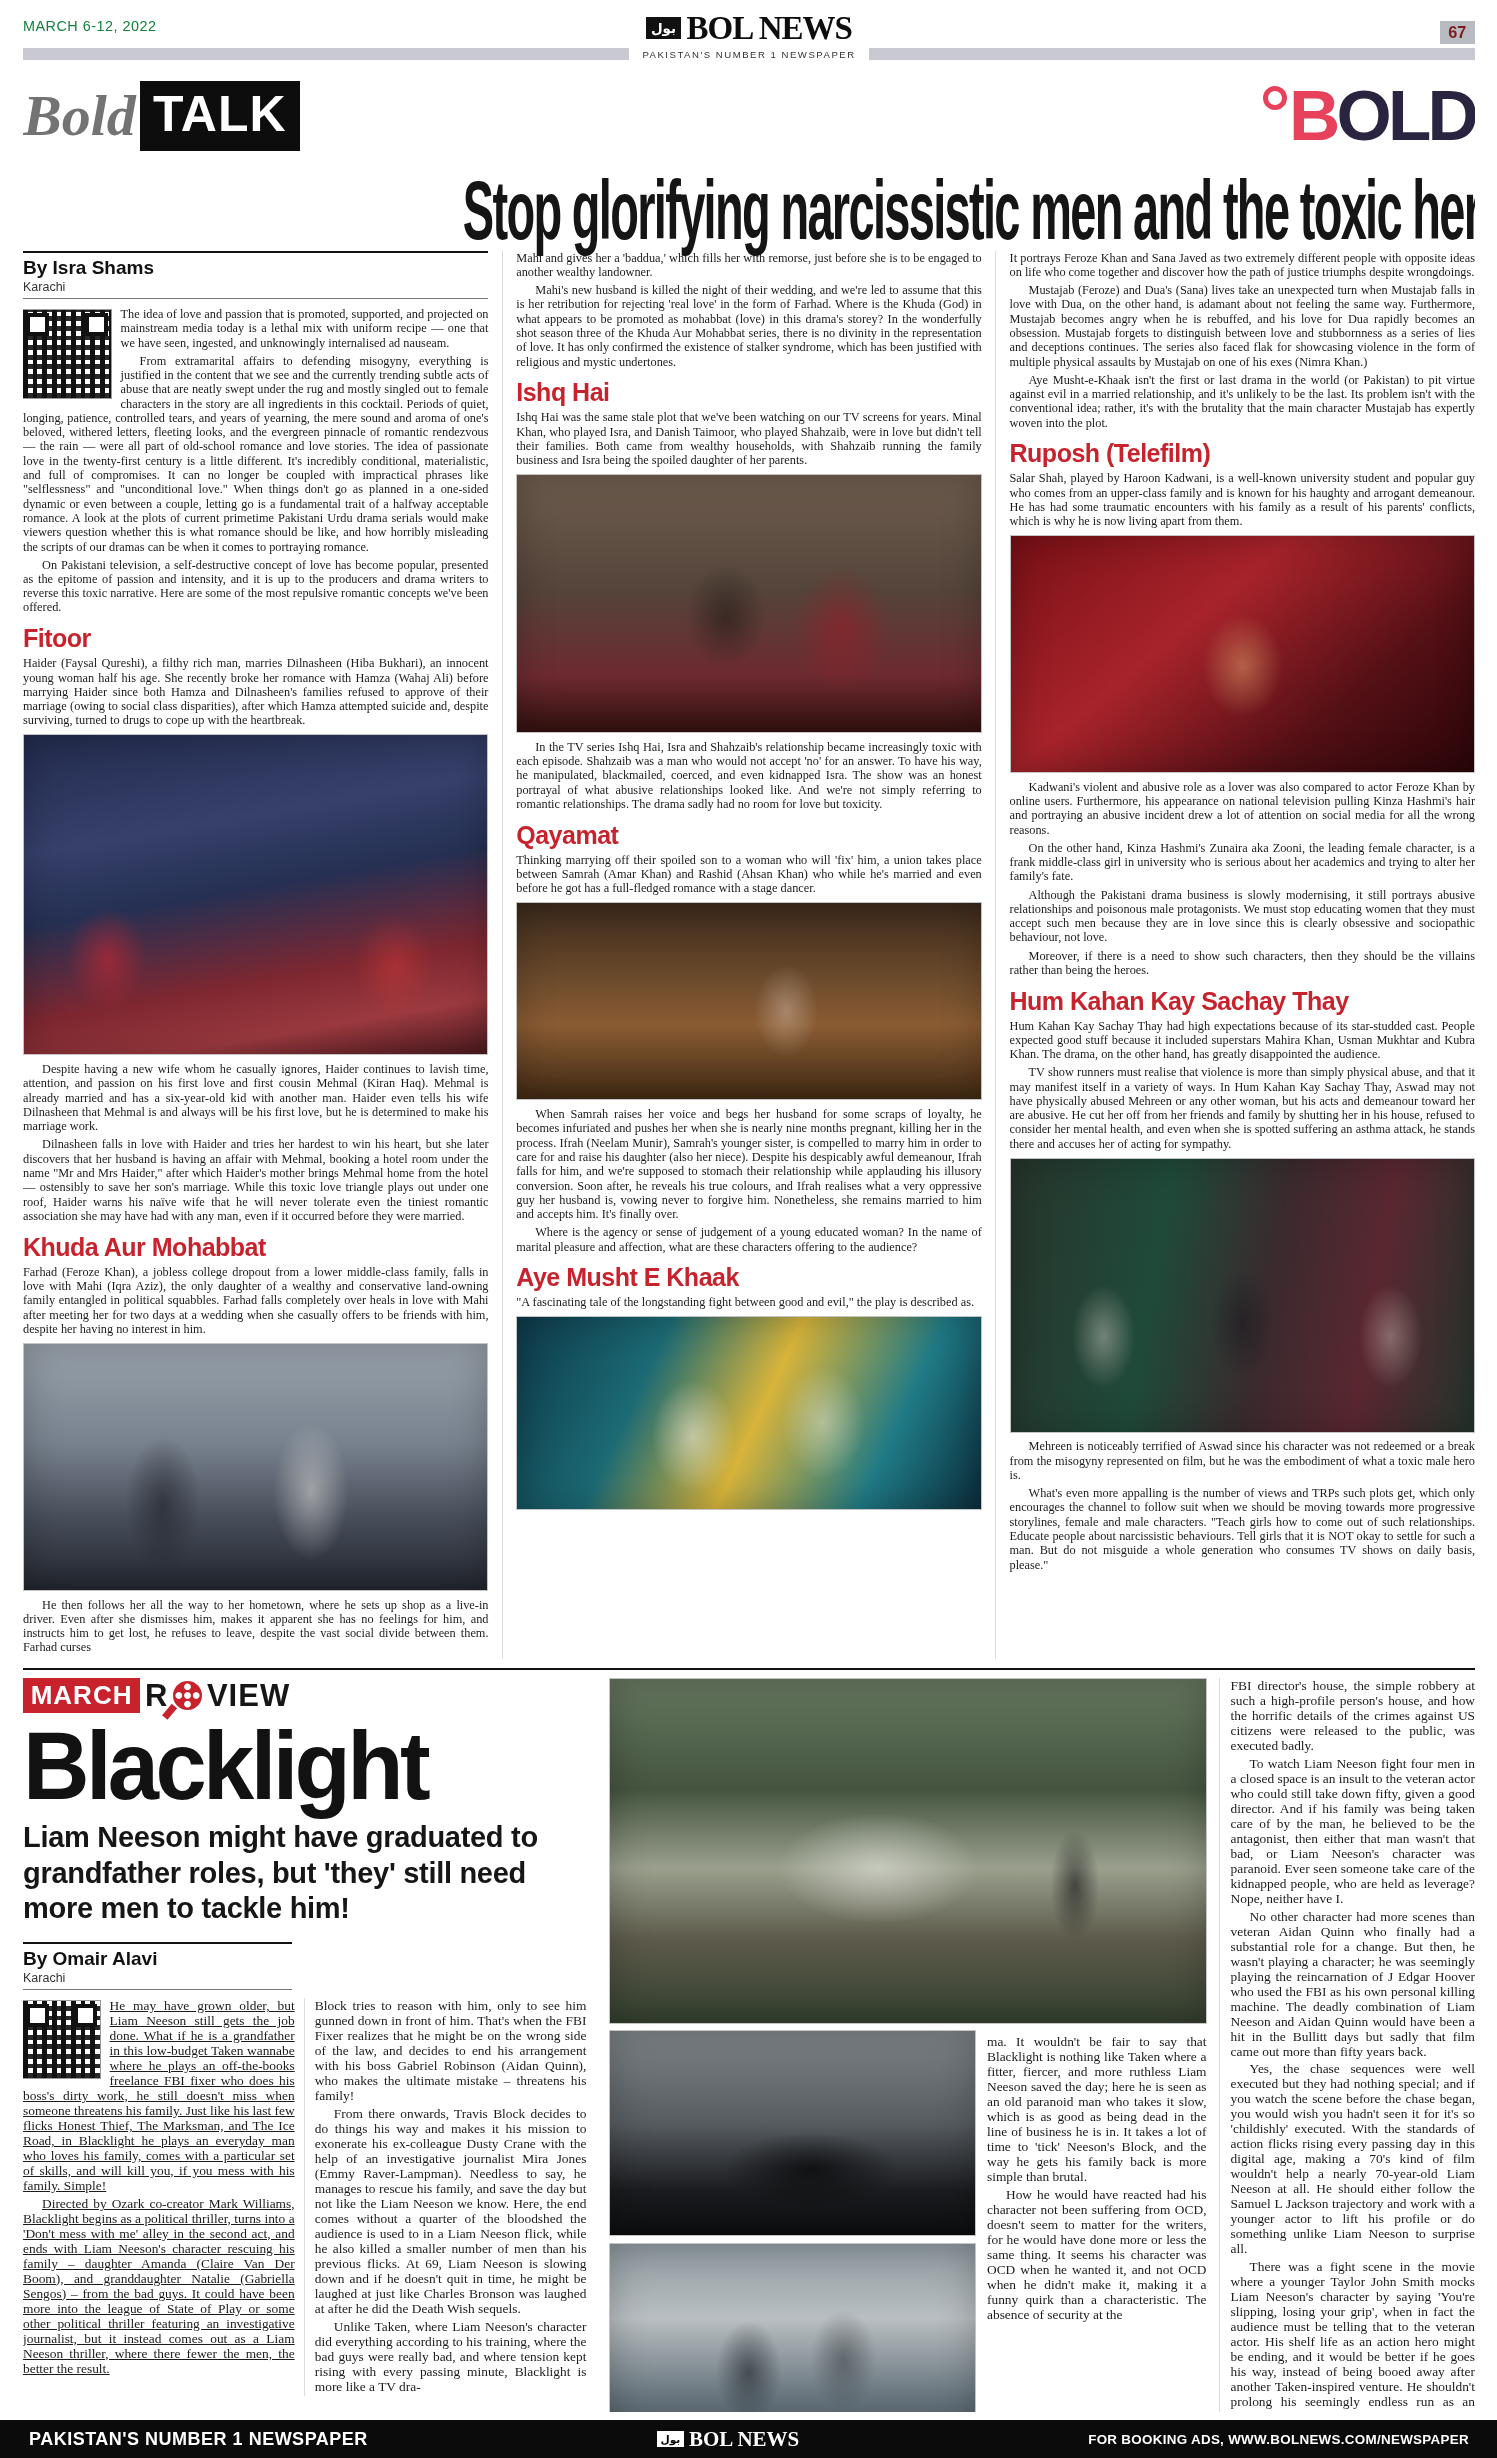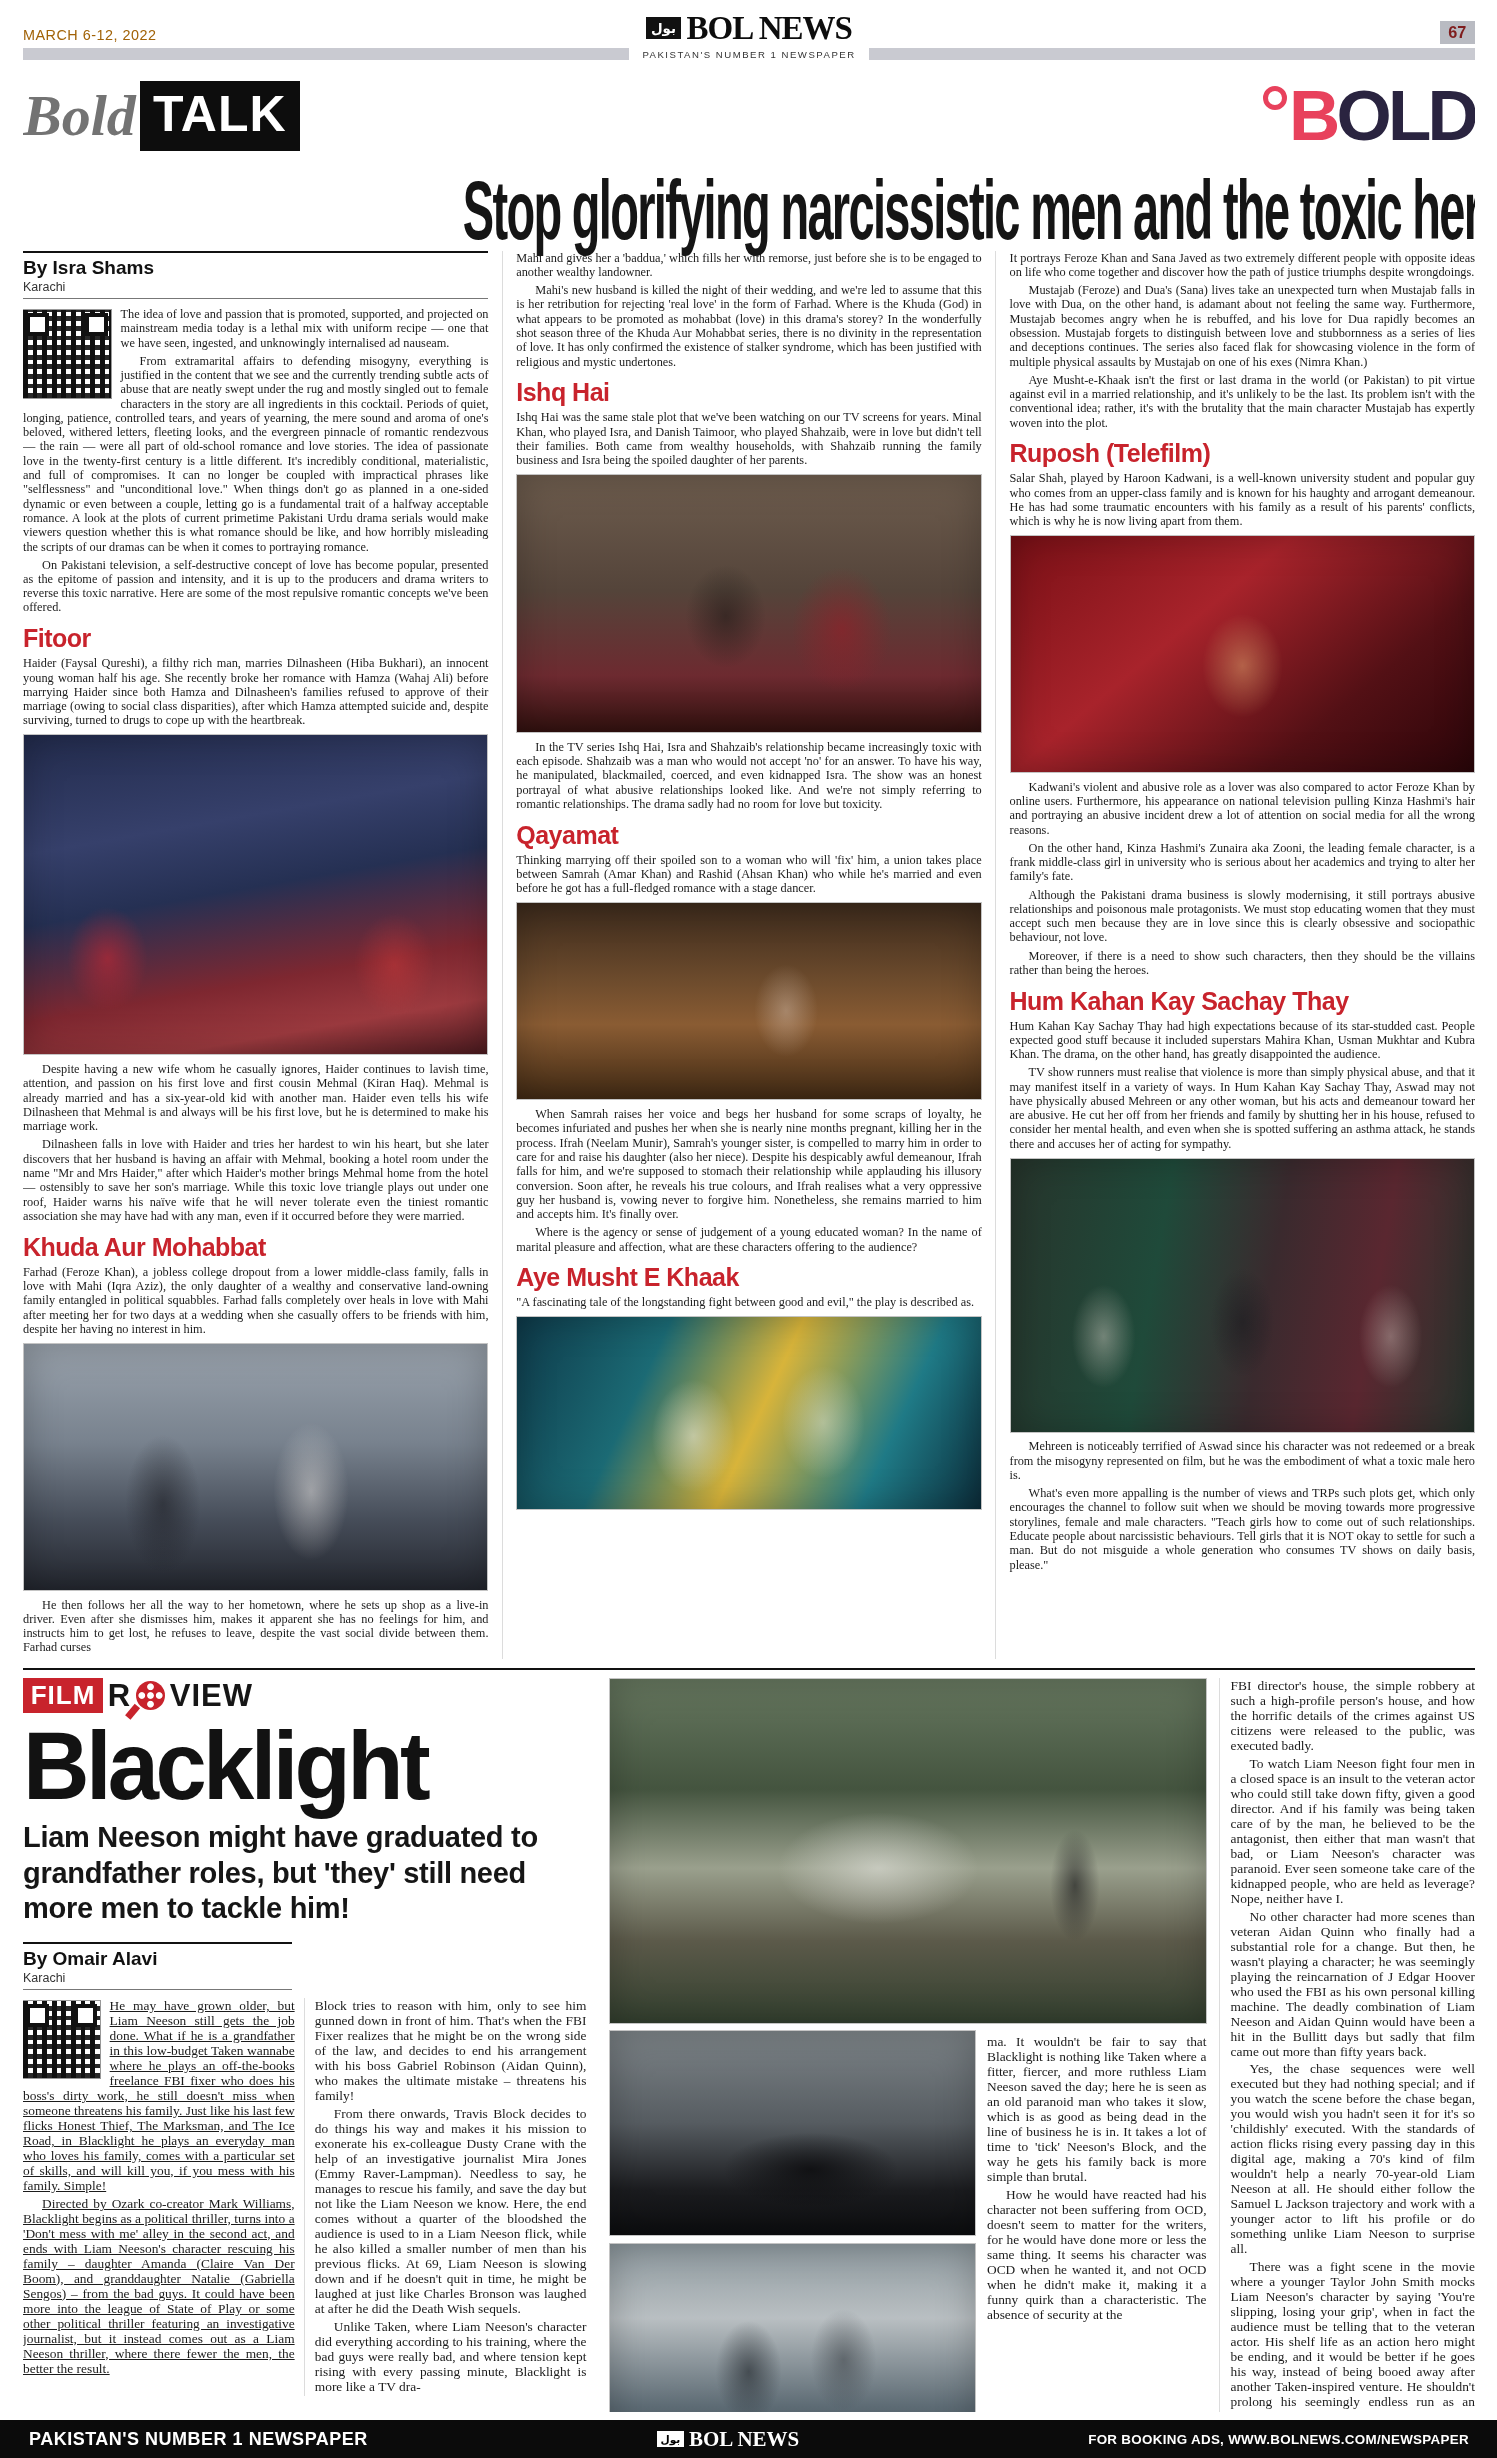--- a/index.html
+++ b/index.html
@@ -4,21 +4,21 @@
 <style>
   html,body{margin:0;padding:0;background:#888;}
   .page{width:1498px;height:2458px;box-sizing:border-box;margin:0 auto;background:#fff;
         padding:9.6px 23px 0;display:flex;flex-direction:column;overflow:hidden;
         font-family:"Liberation Serif",serif;color:#1b1b1b;}
   .content{flex:1 1 auto;overflow:hidden;}
 
   
   .head-row{display:flex;align-items:flex-end;gap:13.4px;}
   .head-side{flex:1;}
-  .date{font:14.4px "Liberation Sans",sans-serif;letter-spacing:0.5px;color:#a16207;margin-bottom:5px;}
+  .date{font:14.4px "Liberation Sans",sans-serif;letter-spacing:0.5px;color:#15803d;margin-bottom:14px;}
   .bar{height:12.5px;background:#c9cad1;}
   .pagebox{margin-left:auto;width:max-content;background:#b9bbc2;padding:1.9px 8.6px;
            font:700 16.3px "Liberation Sans",sans-serif;color:#7f1d1d;margin-bottom:3.8px;}
   .masthead{text-align:center;line-height:1;}
   .mast-top{display:flex;align-items:center;justify-content:center;gap:5.8px;}
   .mast-box{background:#111;color:#fff;font:700 13.4px "DejaVu Sans",sans-serif;padding:3.8px 4.8px;}
   .mast-name{font:700 33px "Liberation Serif",serif;letter-spacing:-1px;color:#0d0d0d;}
   .mast-tag{font:9.6px "Liberation Sans",sans-serif;letter-spacing:1.5px;color:#333;margin-top:2.9px;}
 
   .logos-row{display:flex;justify-content:space-between;align-items:center;margin-top:11.5px;height:88px;}
@@ -237,21 +237,21 @@
         <div class="photo ph-hkkst"></div>
         <p class="ind">Mehreen is noticeably terrified of Aswad since his character was not redeemed or a break from the misogyny represented on film, but he was the embodiment of what a toxic male hero is.</p>
         <p class="ind">What's even more appalling is the number of views and TRPs such plots get, which only encourages the channel to follow suit when we should be moving towards more progressive storylines, female and male characters. "Teach girls how to come out of such relationships. Educate people about narcissistic behaviours. Tell girls that it is NOT okay to settle for such a man. But do not misguide a whole generation who consumes TV shows on daily basis, please."</p>
       </div>
     </main>
 
     <div class="fr-rule"></div>
     <section class="film-review">
       <div class="fr-left">
         <div class="fr-logo">
-          <span class="fr-film">FILM</span>
+          <span class="fr-film">MARCH</span>
           <span class="fr-r">R</span>
           <span class="fr-reel"></span>
           <span class="fr-view">VIEW</span>
         </div>
         <h2 class="fr-title">Blacklight</h2>
         <p class="fr-standfirst">Liam Neeson might have graduated to grandfather roles, but 'they' still need more men to tackle him!</p>
         <div class="byline fr-byline">
           <div class="byline-name">By Omair Alavi</div>
           <div class="byline-city">Karachi</div>
         </div>

